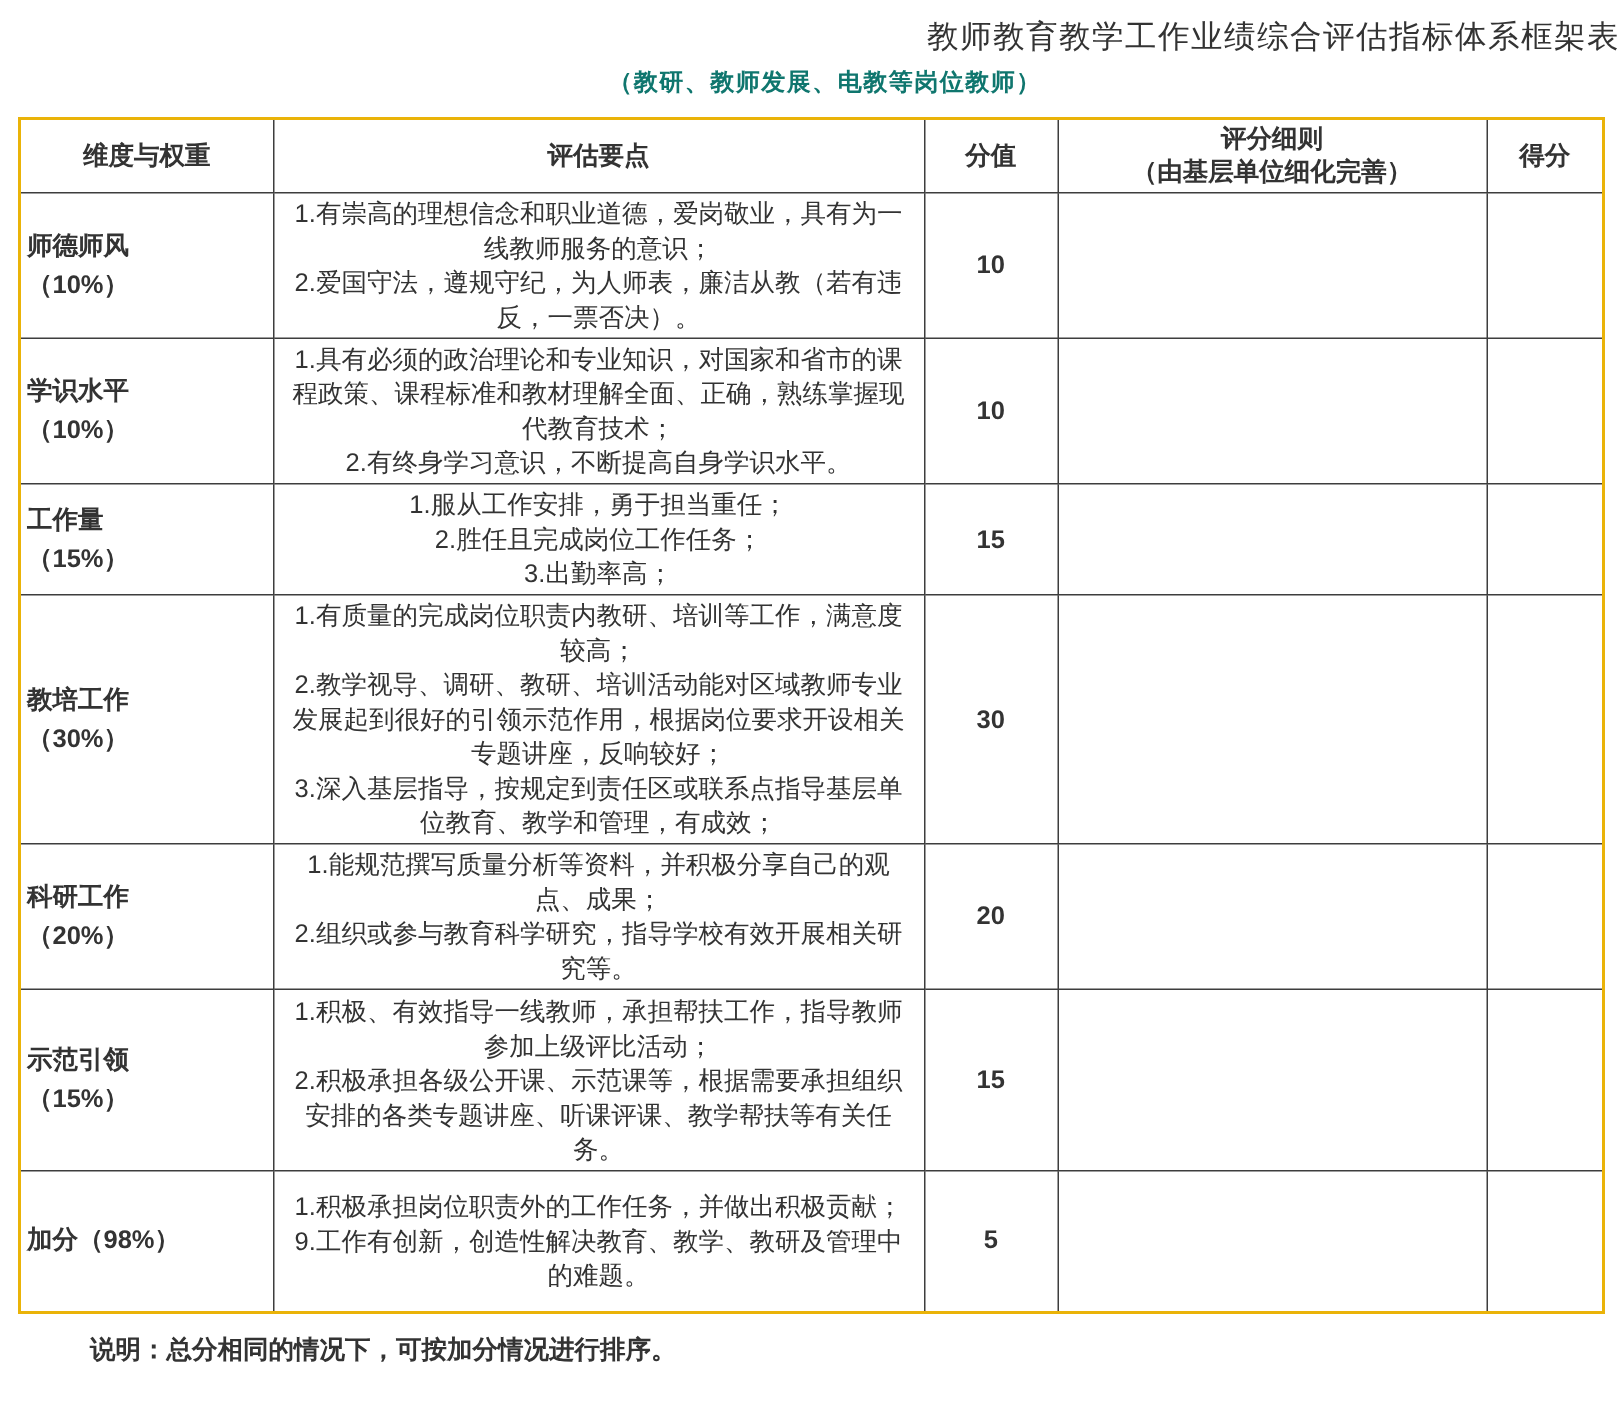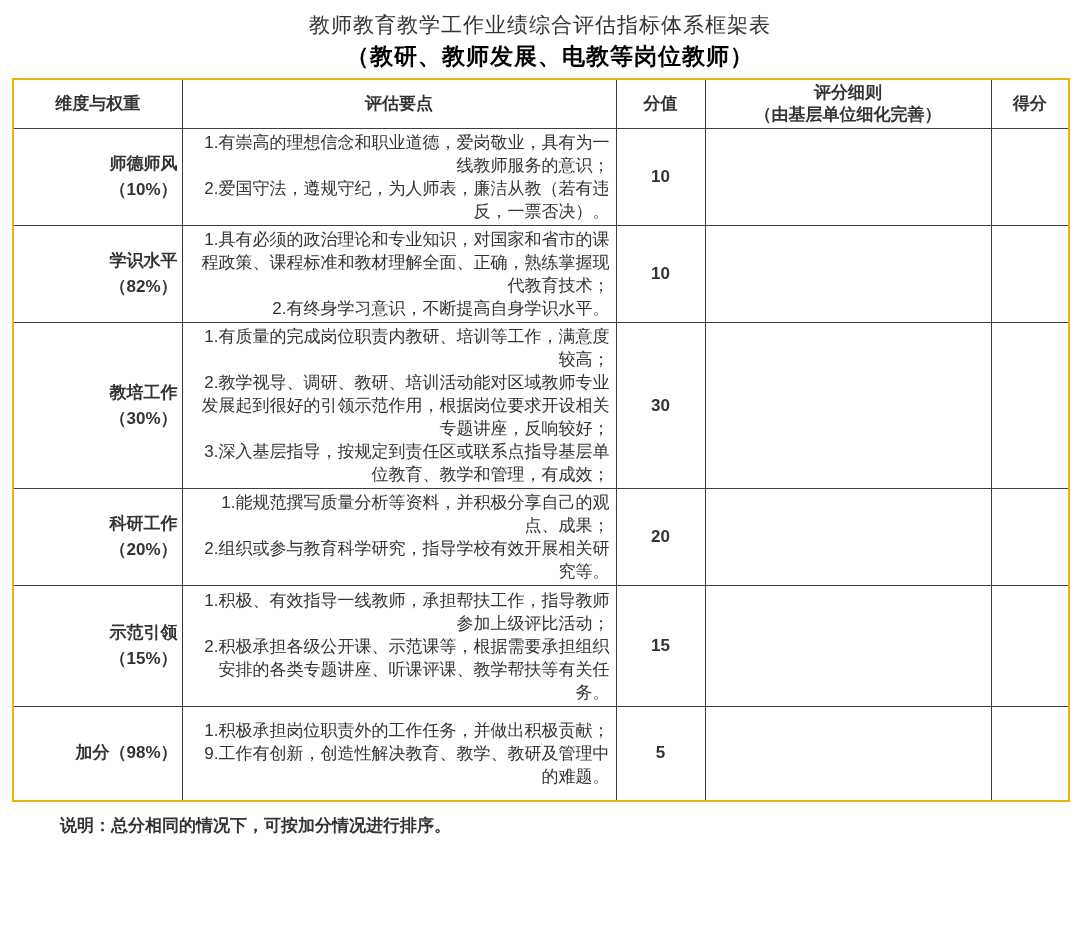--- a/index.html
+++ b/index.html
@@ -9,33 +9,33 @@
     color: #333333;
     font-family: "Liberation Sans", "DejaVu Sans", sans-serif;
   }
   .page {
     width: 1080px;
     height: 950px;
     background: #ffffff;
     padding-top: 10px;
   }
   .doc-title {
-    text-align: center;
+    text-align: right;
     font-size: 21px;
     font-weight: 400;
     line-height: 30px;
     color: #333333;
     letter-spacing: 1px;
   }
   .doc-subtitle {
     text-align: center;
-    font-size: 23px;
+    font-size: 16px;
     font-weight: 700;
     line-height: 32px;
-    color: #000000;
+    color: #0f766e;
     letter-spacing: 1px;
     padding-left: 20px;
   }
   table.eval-table {
     margin: 6px 12px 0 12px;
     width: 1056px;
     border-collapse: collapse;
     table-layout: fixed;
     border: 2px solid #eab308;
   }
@@ -47,27 +47,27 @@
   }
   .eval-table th {
     font-weight: 700;
     text-align: center;
     white-space: pre-line;
     line-height: 22px;
     padding: 2px 4px;
   }
   td.dim-cell {
     font-weight: 700;
-    text-align: right;
+    text-align: left;
     white-space: pre-line;
     line-height: 26px;
     padding: 2px 4px;
   }
   td.points-cell {
-    text-align: right;
+    text-align: center;
     white-space: pre-line;
     line-height: 23px;
     padding: 2px 6px;
   }
   td.score-cell {
     text-align: center;
     font-weight: 700;
     padding: 2px 4px;
   }
   td.rubric-cell, td.earned-cell, td.merged-cell {
@@ -120,24 +120,34 @@
         <td class="dim-cell">师德师风
 （10%）</td>
         <td class="points-cell">1.有崇高的理想信念和职业道德，爱岗敬业，具有为一线教师服务的意识；
 2.爱国守法，遵规守纪，为人师表，廉洁从教（若有违反，一票否决）。</td>
         <td class="score-cell">10</td>
         <td class="rubric-cell"></td>
         <td class="earned-cell"></td>
       </tr>
       <tr class="h-r1">
         <td class="dim-cell">学识水平
-（82%）</td>
+（10%）</td>
         <td class="points-cell">1.具有必须的政治理论和专业知识，对国家和省市的课程政策、课程标准和教材理解全面、正确，熟练掌握现代教育技术；
 2.有终身学习意识，不断提高自身学识水平。</td>
         <td class="score-cell">10</td>
+        <td class="rubric-cell"></td>
+        <td class="earned-cell"></td>
+      </tr>
+      <tr class="h-r2">
+        <td class="dim-cell">工作量
+（15%）</td>
+        <td class="points-cell">1.服从工作安排，勇于担当重任；
+2.胜任且完成岗位工作任务；
+3.出勤率高；</td>
+        <td class="score-cell">15</td>
         <td class="rubric-cell"></td>
         <td class="earned-cell"></td>
       </tr>
       <tr class="h-r3">
         <td class="dim-cell">教培工作
 （30%）</td>
         <td class="points-cell">1.有质量的完成岗位职责内教研、培训等工作，满意度较高；
 2.教学视导、调研、教研、培训活动能对区域教师专业发展起到很好的引领示范作用，根据岗位要求开设相关专题讲座，反响较好；
 3.深入基层指导，按规定到责任区或联系点指导基层单位教育、教学和管理，有成效；</td>
         <td class="score-cell">30</td>

